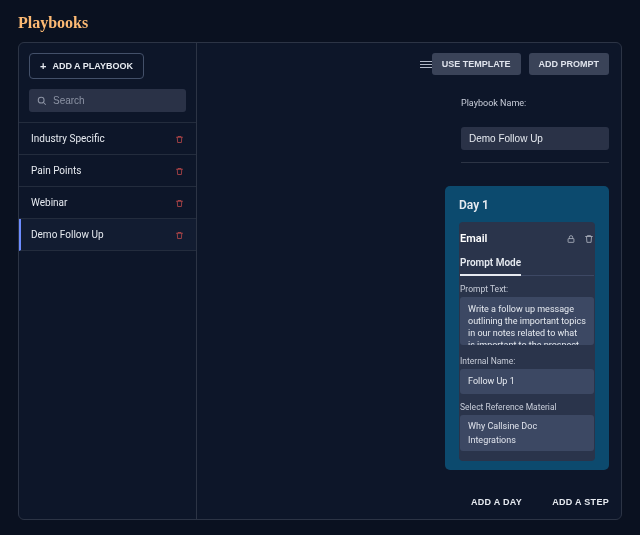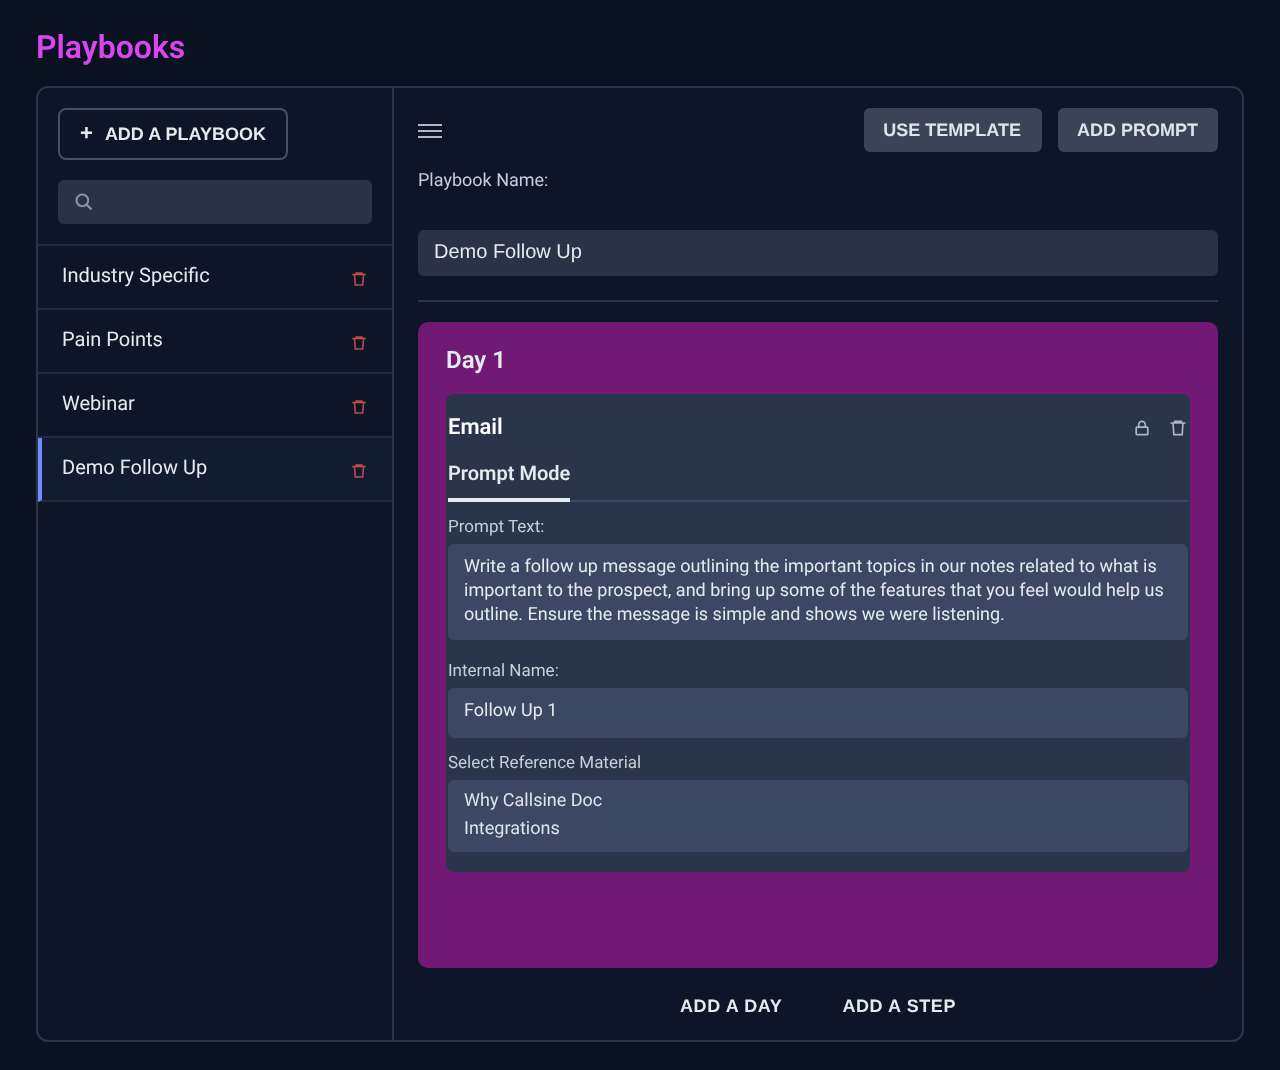--- a/index.html
+++ b/index.html
@@ -9,21 +9,22 @@
     font-family: -apple-system, BlinkMacSystemFont, "Segoe UI", Roboto, sans-serif;
     font-size: 11px;
     width: 640px;
     height: 535px;
     overflow: hidden;
   }
   .page-title {
     font-size: 16px;
     font-weight: 600;
     padding: 14px 0 10px 18px;
-    color: #d946ef;
+    color: #fdba74;
+    font-family: Liberation Serif, serif;
   }
   .panel {
     margin: 0 18px 18px 18px;
     border: 1px solid #2c3445;
     border-radius: 6px;
     display: flex;
     height: 478px;
     background: #0d1629;
   }
   
@@ -84,22 +85,23 @@
     background: #121c31;
     padding-left: 10px;
   }
   .trash svg { display: block; }
   
   .main {
     flex: 1;
     padding: 10px 12px 12px 12px;
     display: flex;
     flex-direction: column;
-    gap: 10px;
+    gap: 23px;
     overflow: hidden;
+    align-items: flex-end;
   }
   .topbar {
     display: flex;
     align-items: center;
     justify-content: space-between;
   }
   .hamburger {
     display: flex;
     flex-direction: column;
     gap: 2px;
@@ -138,21 +140,21 @@
     background: #2a3247;
     border: none;
     border-radius: 3px;
     color: #e6eaf0;
     font-size: 10px;
     padding: 6px 8px;
     width: 100%;
     outline: none;
   }
   .day-card {
-    background: #701a75;
+    background: #0c4a6e;
     border-radius: 5px;
     padding: 12px 14px 14px 14px;
     flex: 1;
     overflow: auto;
   }
   .day-title {
     font-size: 12px;
     font-weight: 600;
     margin-bottom: 10px;
   }
@@ -258,20 +260,21 @@
       <span>ADD A PLAYBOOK</span>
     </button>
 
     <div class="search-wrap">
       <span>
         <svg width="10" height="10" viewBox="0 0 24 24" fill="none" stroke="#8c93a4" stroke-width="2.5">
             <circle cx="10" cy="10" r="7"></circle>
             <line x1="21" y1="21" x2="15" y2="15"></line>
           </svg>
       </span>
+      <input class="search-input" placeholder="Search" style="">
     </div>
 
     <ul class="plist">
       <li class="pitem">
         <span>Industry Specific</span>
         <span class="trash">
           <svg width="9" height="9" viewBox="0 0 24 24" fill="none" stroke="#c44b4b" stroke-width="2">
               <path d="M3 6h18M8 6V4h8v2M6 6l1 14h10l1-14"></path>
             </svg>
         </span>

